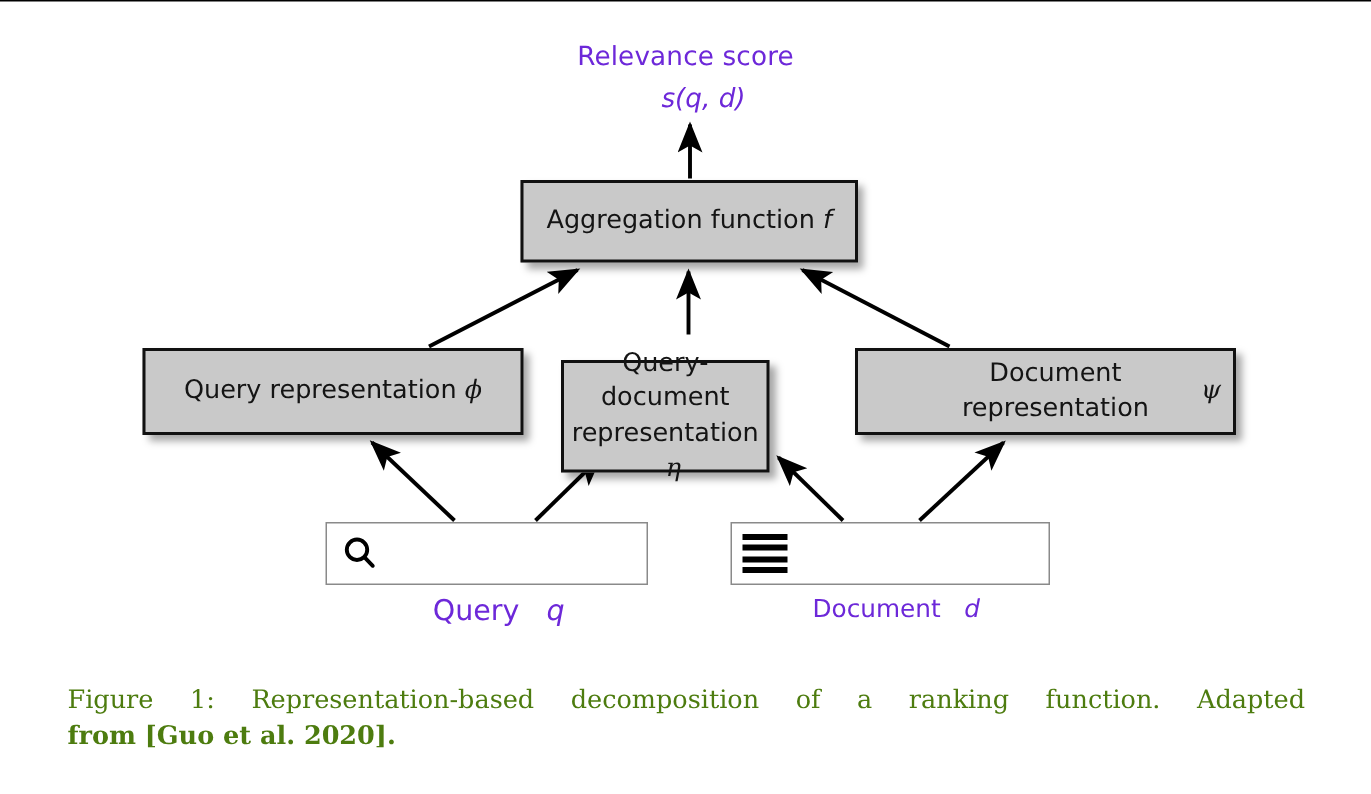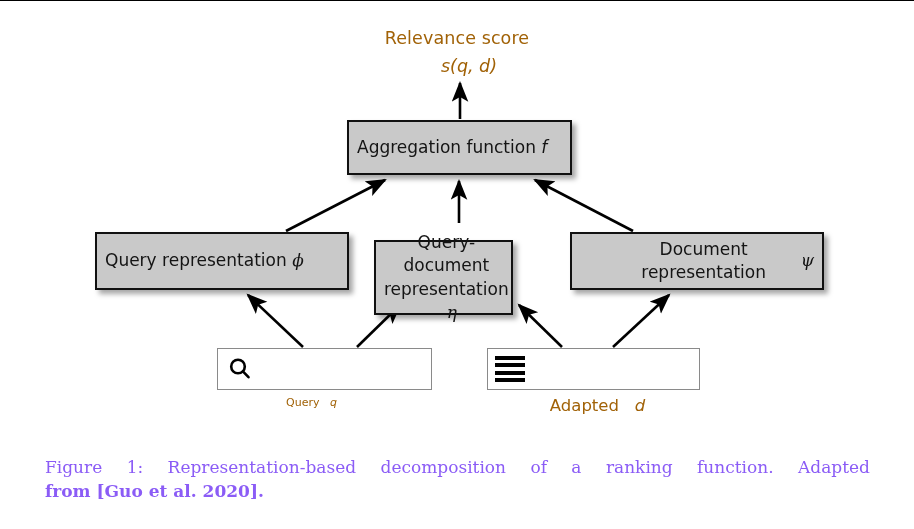--- a/index.html
+++ b/index.html
@@ -31,52 +31,53 @@
     height: 1px;
     background: #000000;
   }
 
   
   .canvas-label {
     position: absolute;
     text-align: center;
     white-space: nowrap;
     font-family: "DejaVu Sans", sans-serif;
-    color: #a16207;
+    color: #6d28d9;
   }
   #relevance-score-label {
     left: 0; right: 0; top: 28px;
     font-size: 17.5px;
     letter-spacing: .1px;
   }
   #relevance-score-formula {
     left: 0; right: 0; top: 56px;
     font-size: 17.5px;
     font-style: italic;
     margin-left: 24px;
   }
   #query-caption {
-    left: 199px; top: 396px; width: 225px;
-    font-size: 11px;
+    left: 220px; top: 396px; width: 225px;
+    font-size: 19px;
   }
   #document-caption {
     left: 485px; top: 396px; width: 225px;
     font-size: 16.5px;
   }
   .cap-sym { font-style: italic; }
 
   
   .proc-box {
     position: absolute;
     box-sizing: border-box;
     background: #c9c9c9;
     border: 2px solid #111111;
     box-shadow: 4px 4px 5px rgba(0,0,0,0.35);
     display: flex;
     align-items: center;
+    justify-content: center;
     text-align: center;
     font-size: 17px;
     color: #141414;
     line-height: 1.38;
     padding: 0 8px;
   }
   #box-aggregation {
     left: 347px; top: 120px;
     width: 225px; height: 55px;
   }
@@ -137,21 +138,21 @@
 
   
   #caption {
     position: absolute;
     left: 45px;
     top: 455px;
     width: 825px;
     font-family: "DejaVu Serif", serif;
     font-size: 17px;
     line-height: 1.42;
-    color: #8b5cf6;
+    color: #4d7c0f;
     text-align: justify;
   }
   #caption-line-1 { display: block; text-align: justify; text-align-last: justify; }
   #caption-line-2 { display: block; font-weight: bold; }
 </style>
 </head>
 <body>
 
 <div id="figure-canvas">
 
@@ -231,21 +232,21 @@
     </span>
   </div>
 
   <div class="canvas-label" id="query-caption">
     <span>Query</span>
     <span>&nbsp;</span>
     <span class="cap-sym">q</span>
   </div>
 
   <div class="canvas-label" id="document-caption">
-    <span>Adapted</span>
+    <span>Document</span>
     <span>&nbsp;</span>
     <span class="cap-sym">d</span>
   </div>
 
 </div>
 
 <div id="caption">
   <span id="caption-line-1">Figure 1:   Representation-based  decomposition  of  a  ranking  function.    Adapted</span>
   <span id="caption-line-2">from [Guo et al. 2020].</span>
 </div>

